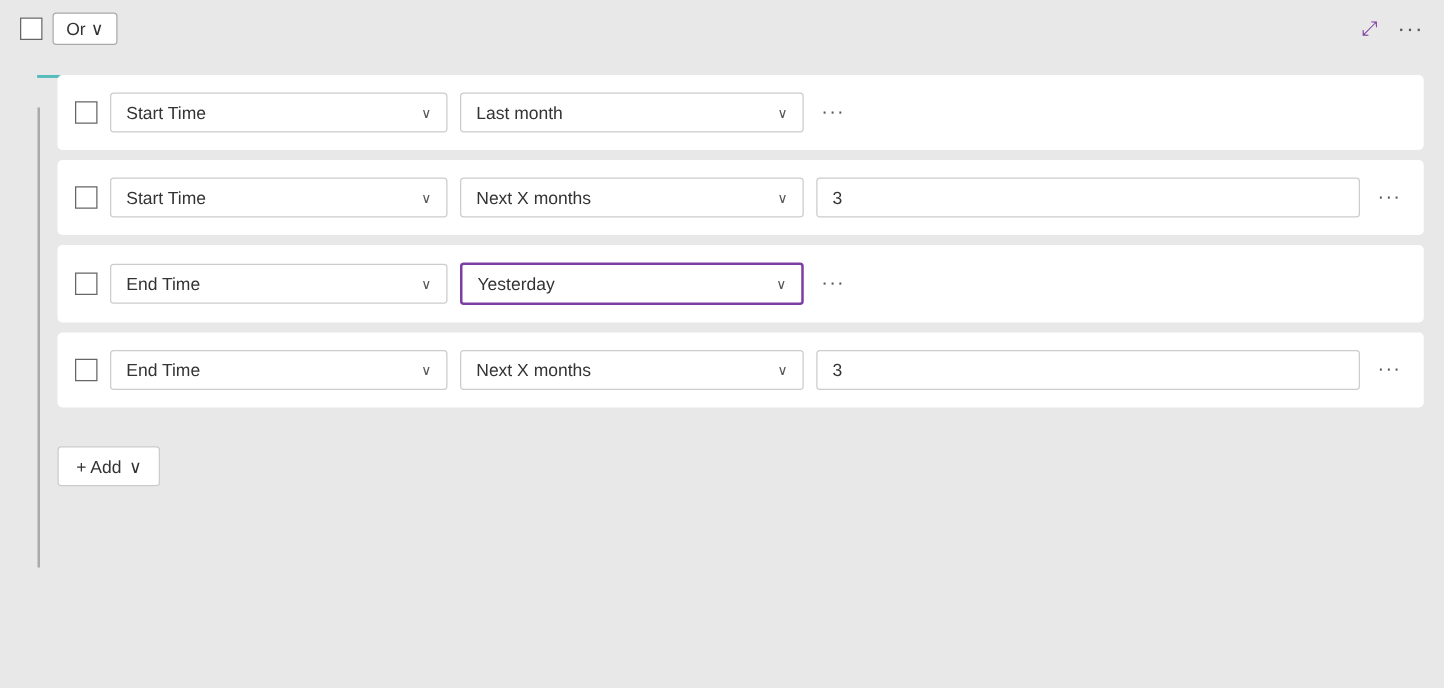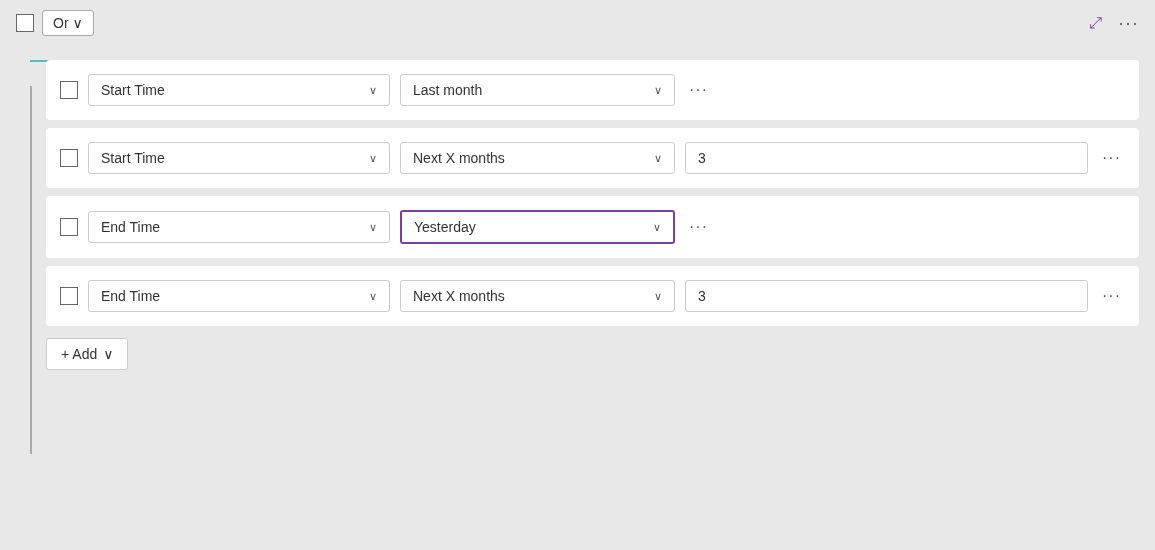--- a/index.html
+++ b/index.html
@@ -112,21 +112,21 @@
       border: 1.5px solid #ccc;
       border-radius: 3px;
       padding: 7px 12px;
       background: white;
       cursor: pointer;
       min-width: 0;
       gap: 6px;
     }
 
     .field-select {
-      width: 302px;
+      width: 270px;
     }
 
     .condition-select {
       width: 275px;
     }
 
     .condition-select.active {
       border-color: #7b3fa0;
       border-width: 2px;
       align-items: center;
@@ -161,21 +161,21 @@
 
     .field-label {
       flex: 1;
       white-space: nowrap;
       overflow: hidden;
       text-overflow: ellipsis;
     }
 
     .add-bar {
       display: flex;
-      margin-top: 4px;
+      margin-top: 23px;
     }
 
     .add-button {
       display: flex;
       align-items: center;
       gap: 6px;
       border: 1.5px solid #ccc;
       border-radius: 3px;
       background: white;
       padding: 7px 14px;

